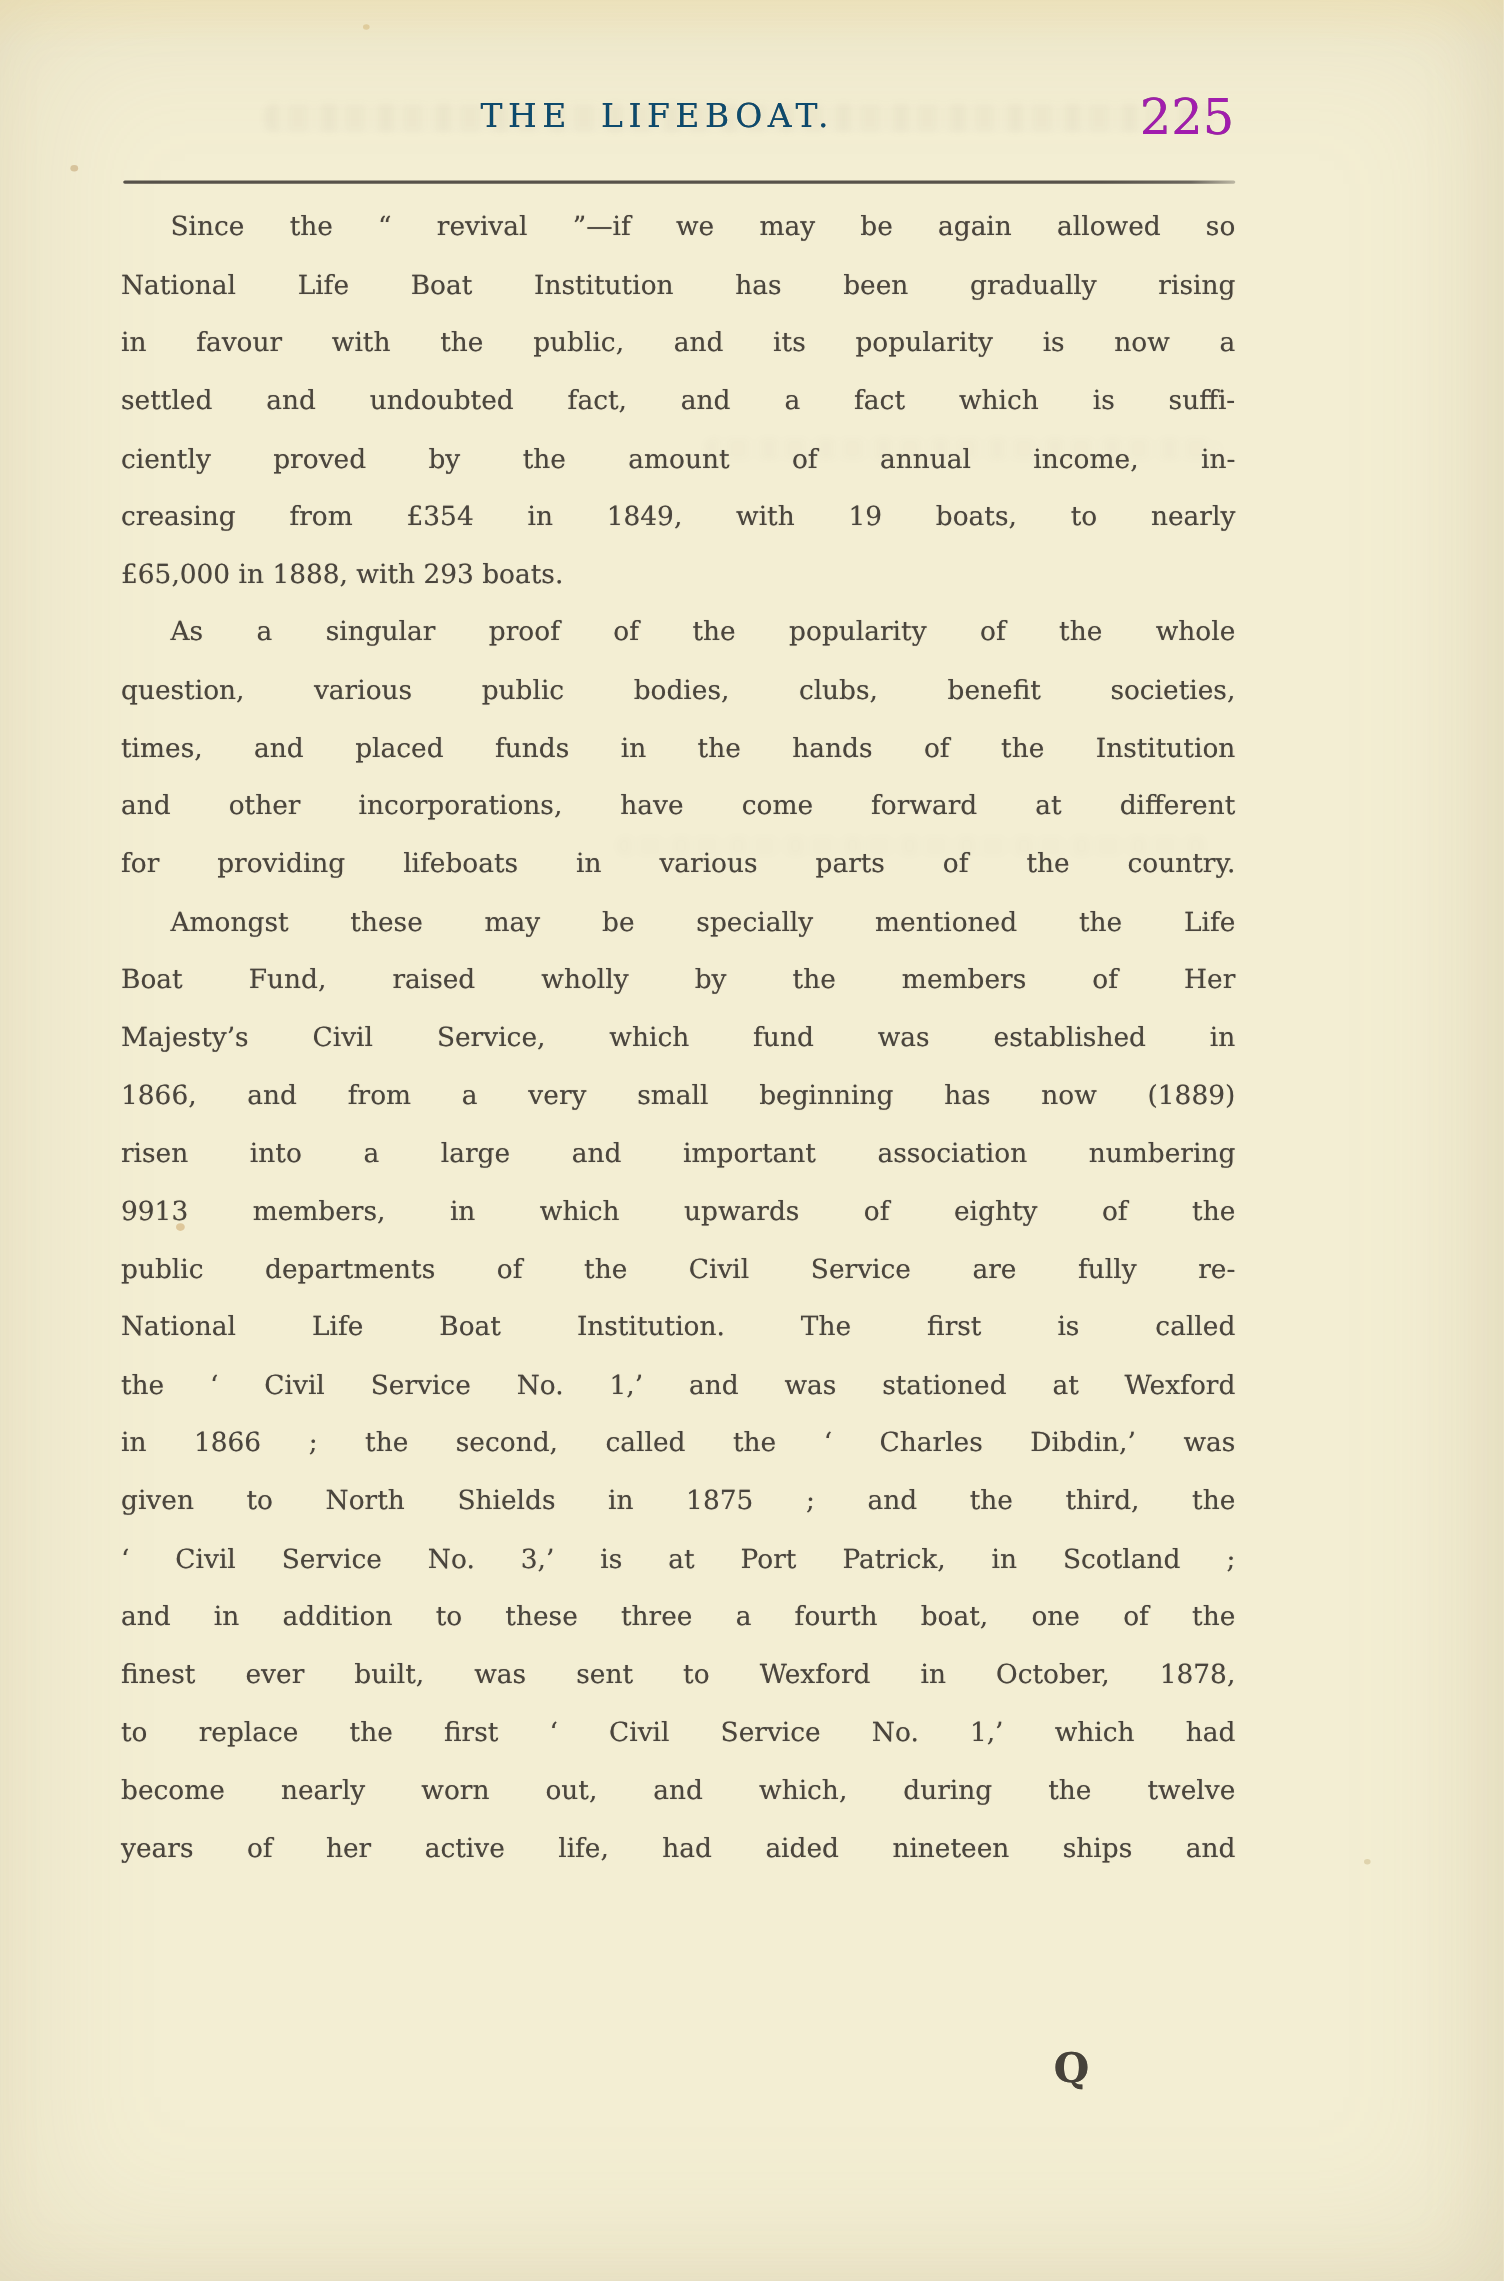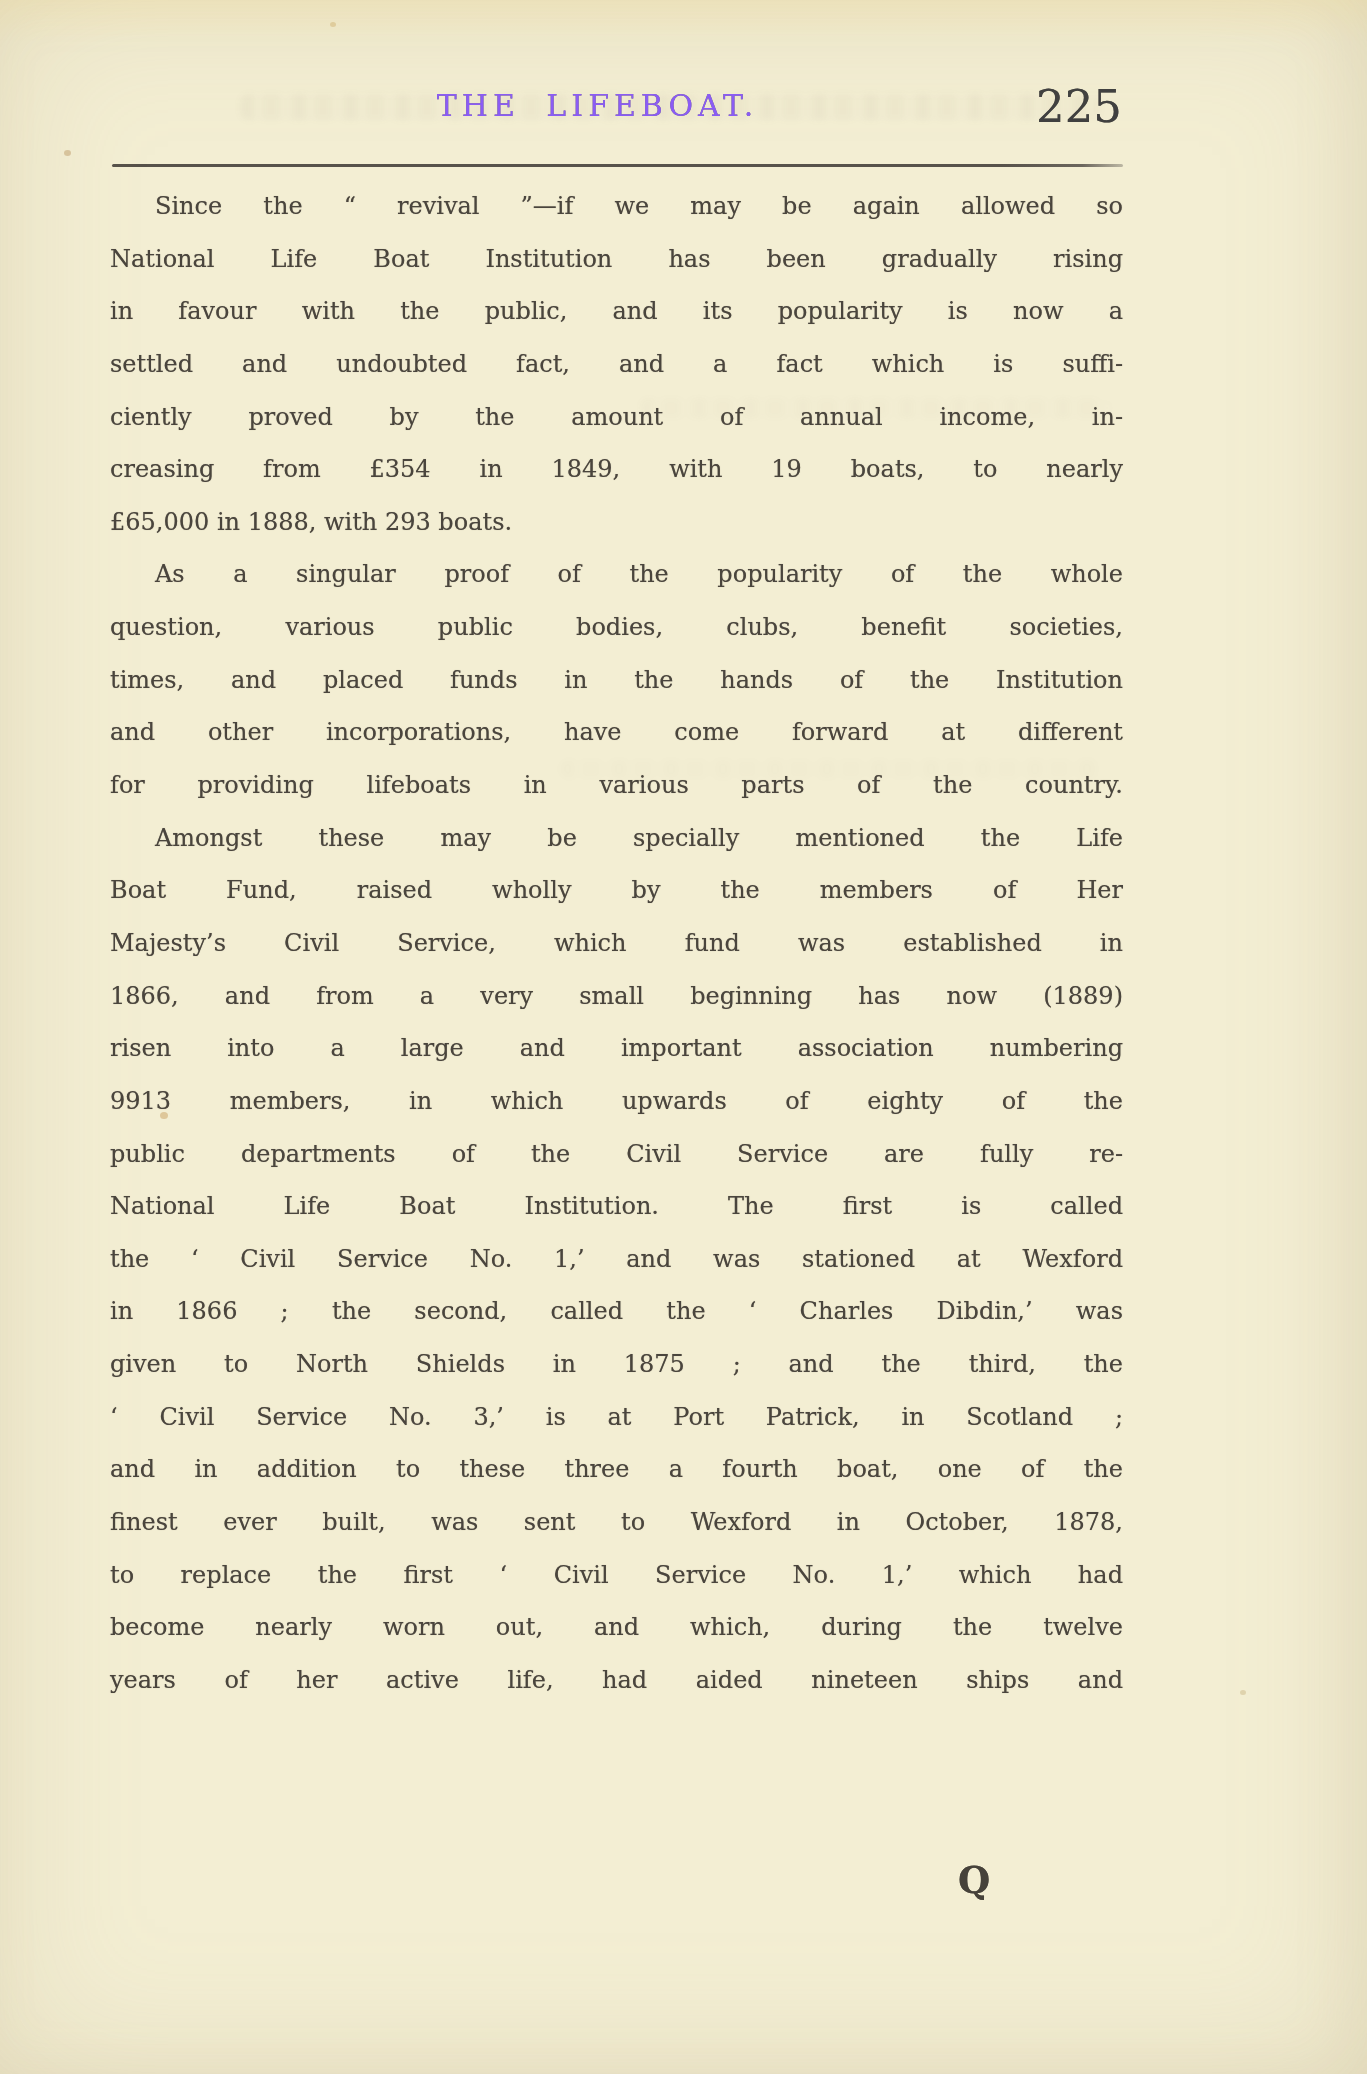--- a/index.html
+++ b/index.html
@@ -48,30 +48,30 @@
   .speckle-3 { left: 330px; top: 22px;  width: 6px; height: 5px; background: rgba(200,160,80,0.35); }
   .speckle-4 { left: 1240px; top: 1690px; width: 6px; height: 5px; background: rgba(180,150,90,0.30); }
 
   .running-head {
     position: absolute;
     left: 91px; top: 88px; width: 1013px;
     text-align: center;
     font-size: 30px;
     letter-spacing: 5px;
     word-spacing: 12px;
-    color: #8b5cf6;
+    color: #0c4a6e;
     text-shadow: 0 0 0.6px rgba(67,63,55,0.75);
     white-space: nowrap;
   }
   .page-number {
     position: absolute;
     top: 84px; right: 245px;
     font-size: 45px;
     line-height: 1;
-    color: #404040;
+    color: #a21caf;
     text-shadow: 0 0 0.6px rgba(67,63,55,0.7);
   }
   .head-rule {
     position: absolute;
     left: 112px; top: 164px; width: 1011px; height: 3px;
     background: linear-gradient(90deg, #57524a 0 88%, #6b665d 96%, rgba(107,102,93,0.4));
     border-radius: 2px;
   }
 
   .text-block {

